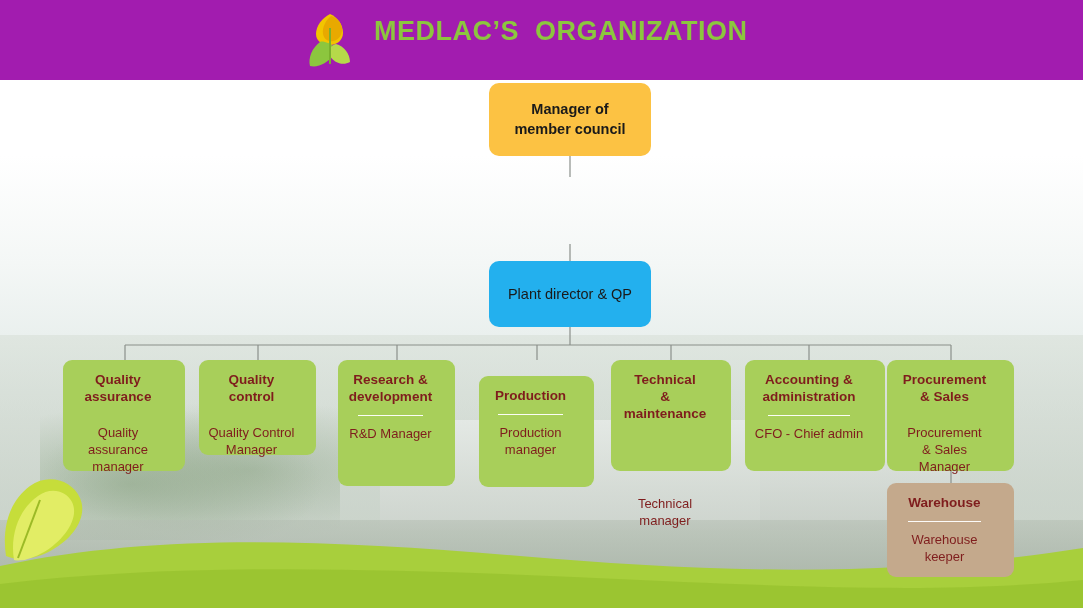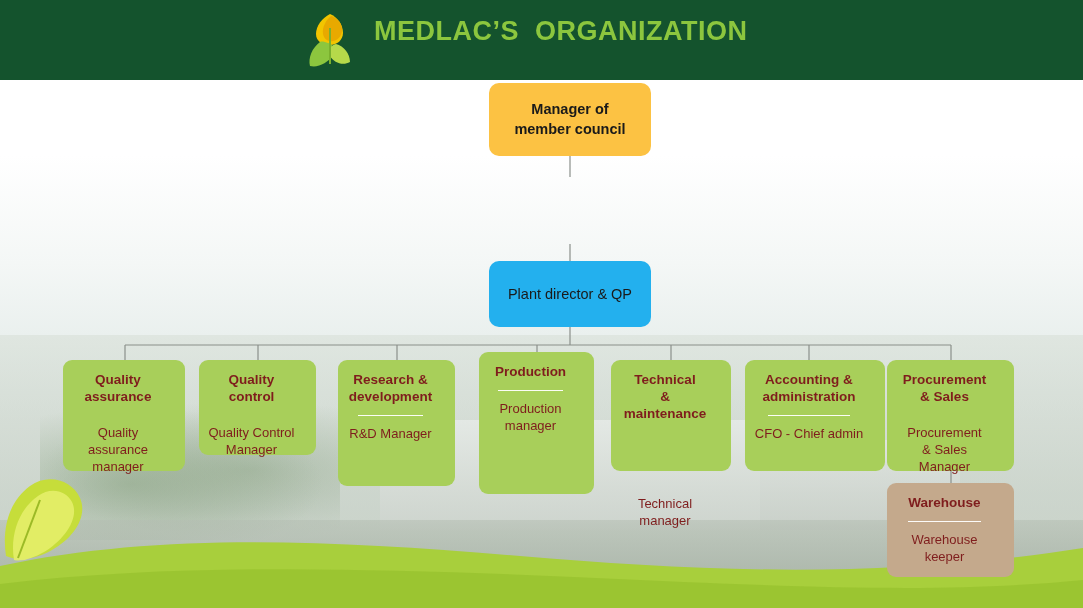--- a/index.html
+++ b/index.html
@@ -80,21 +80,21 @@
     width: 1083px;
     height: 120px;
   }
 
   
   .header {
     position: absolute;
     left: 0; top: 0;
     width: 1083px;
     height: 80px;
-    background: #14532d;
+    background: #a21caf;
   }
   .logo {
     position: absolute;
     left: 300px;
     top: 8px;
     width: 64px;
     height: 62px;
   }
   .title {
     position: absolute;
@@ -185,21 +185,21 @@
     font-size: 13px;
     text-align: center;
     line-height: 1.3;
   }
   .green { background: #a8cf5a; }
   .brown { background: #c4a98c; }
 
   .d0 { left: 63px;  top: 360px; width: 122px; height: 111px; }
   .d1 { left: 199px; top: 360px; width: 117px; height: 95px; }
   .d2 { left: 338px; top: 360px; width: 117px; height: 126px; }
-  .d3 { left: 479px; top: 352px; width: 115px; height: 142px; }
+  .d3 { left: 479px; top: 376px; width: 115px; height: 111px; }
   .d4 { left: 611px; top: 360px; width: 120px; height: 111px; gap: 27px; }
   .d5 { left: 745px; top: 360px; width: 140px; height: 111px; }
   .d6 { left: 887px; top: 360px; width: 127px; height: 111px; }
   .d7 { left: 887px; top: 483px; width: 127px; height: 94px; }
 </style>
 </head>
 <body>
 
 <div id="stage">
 

